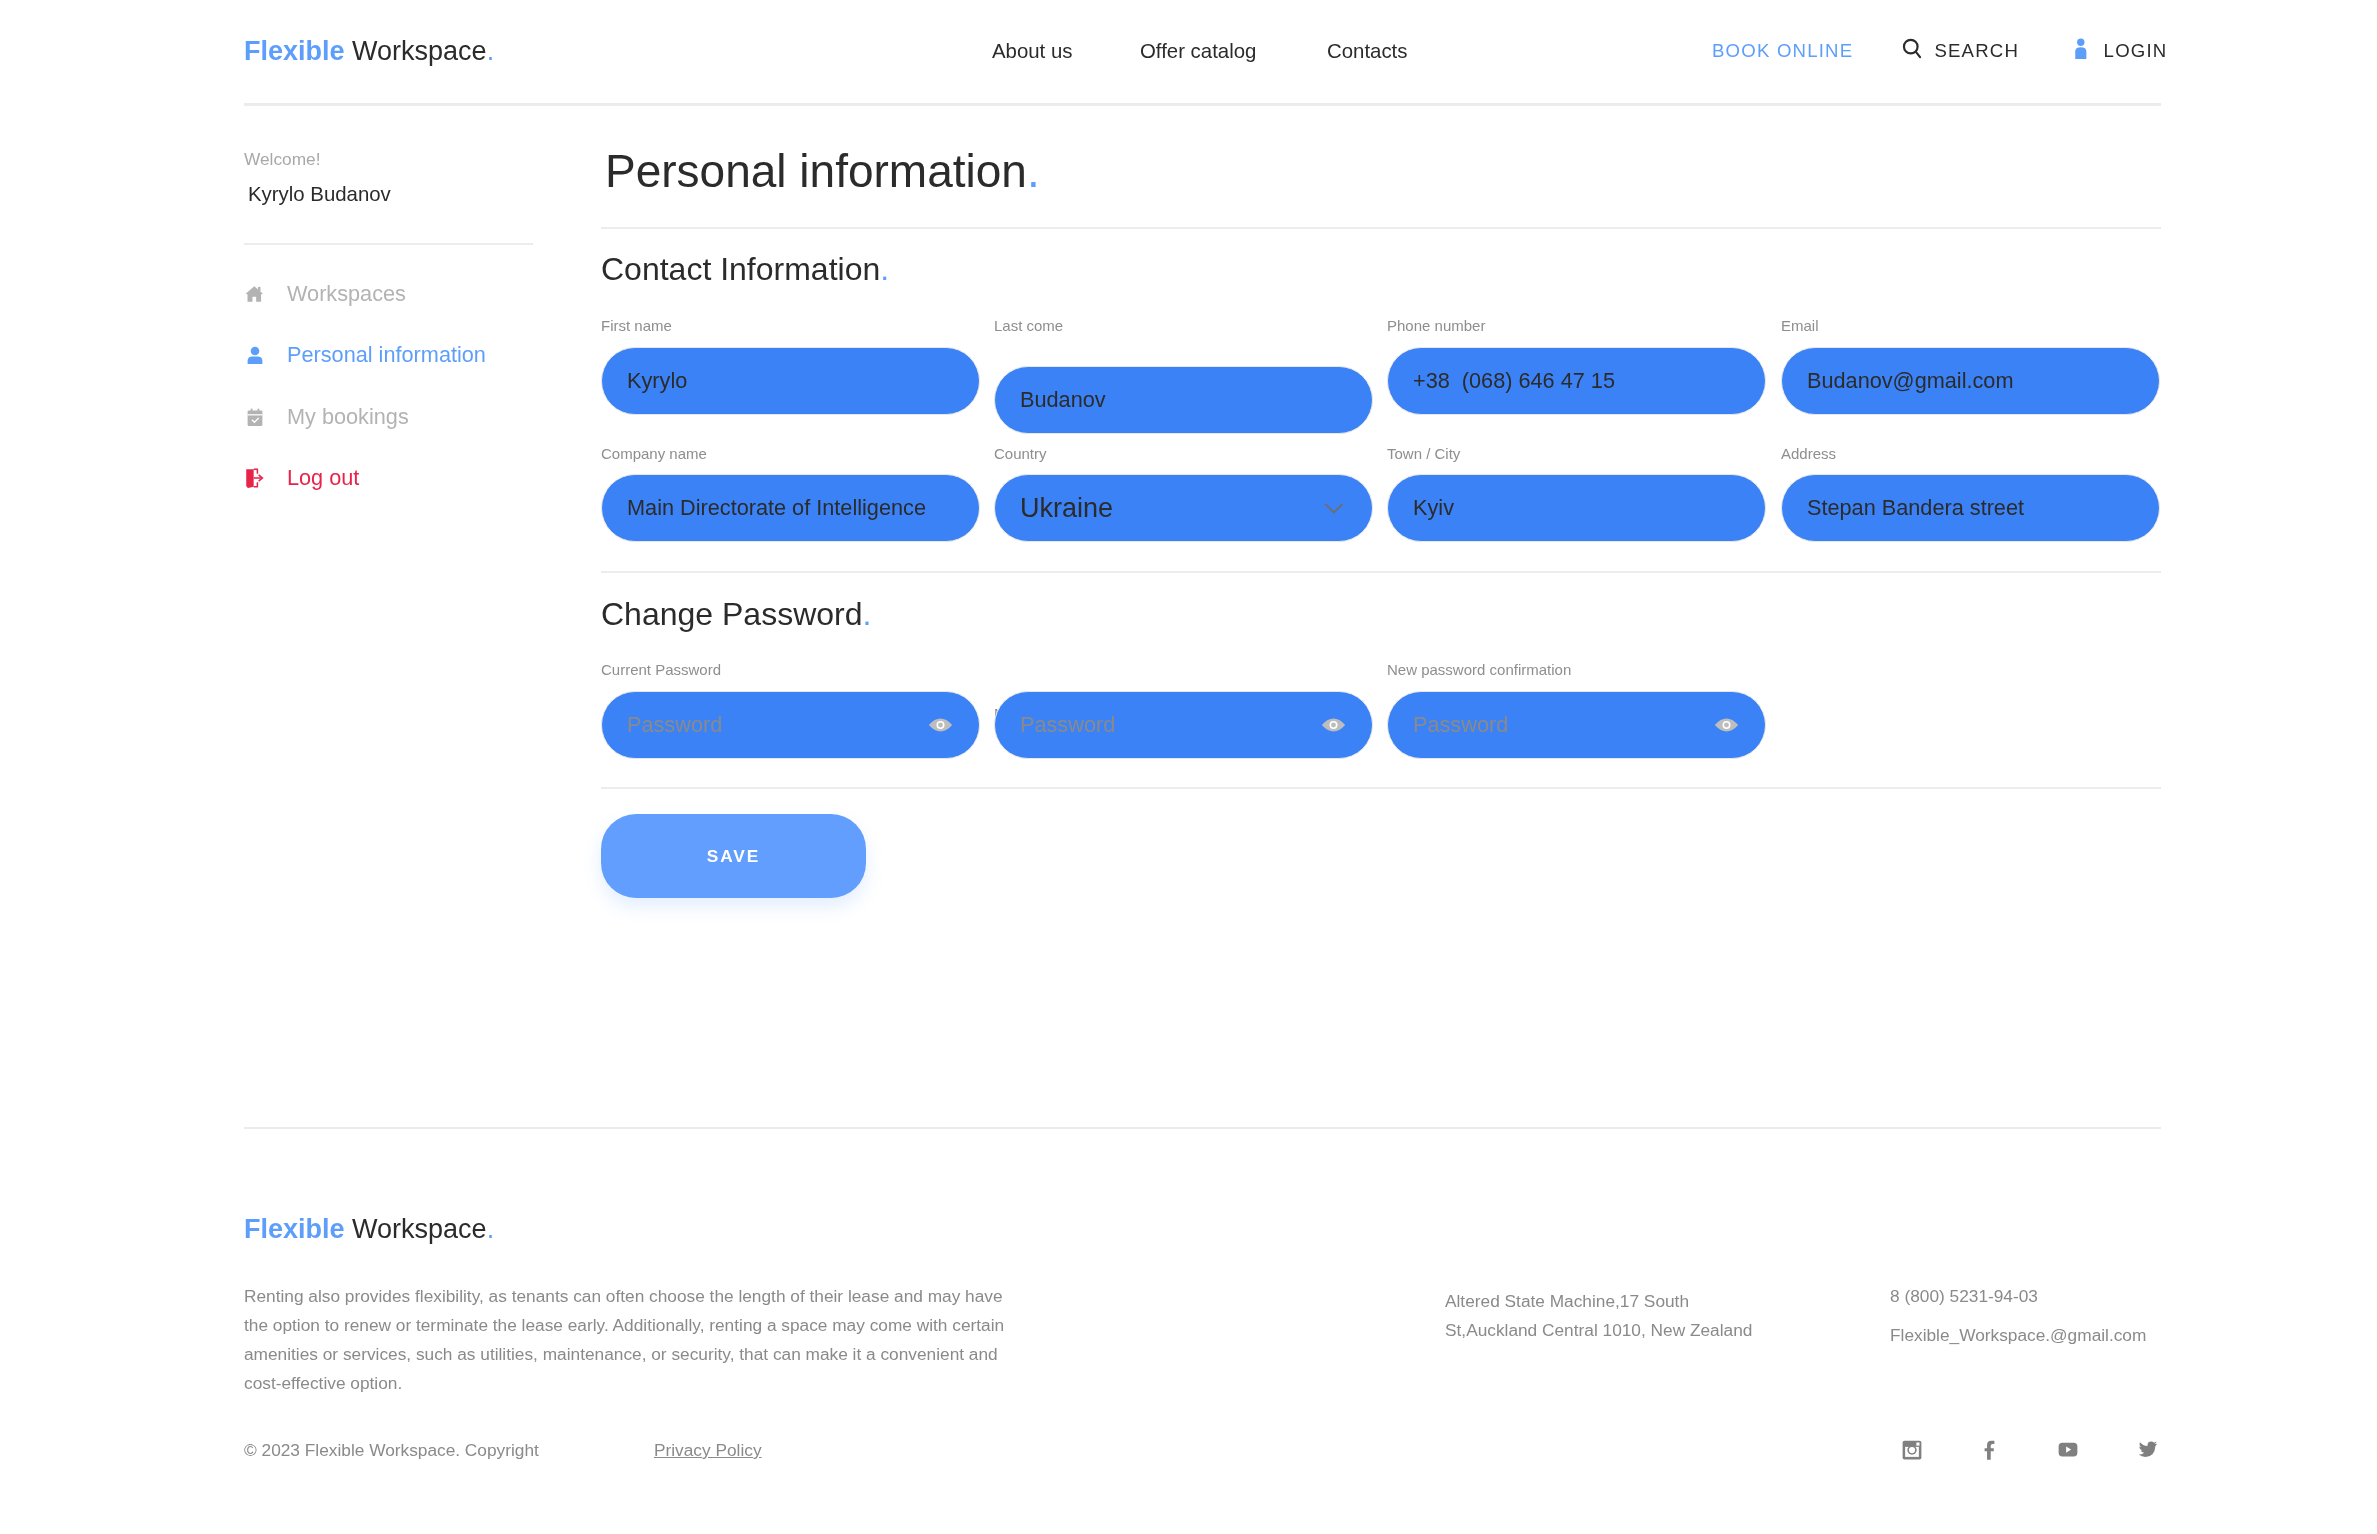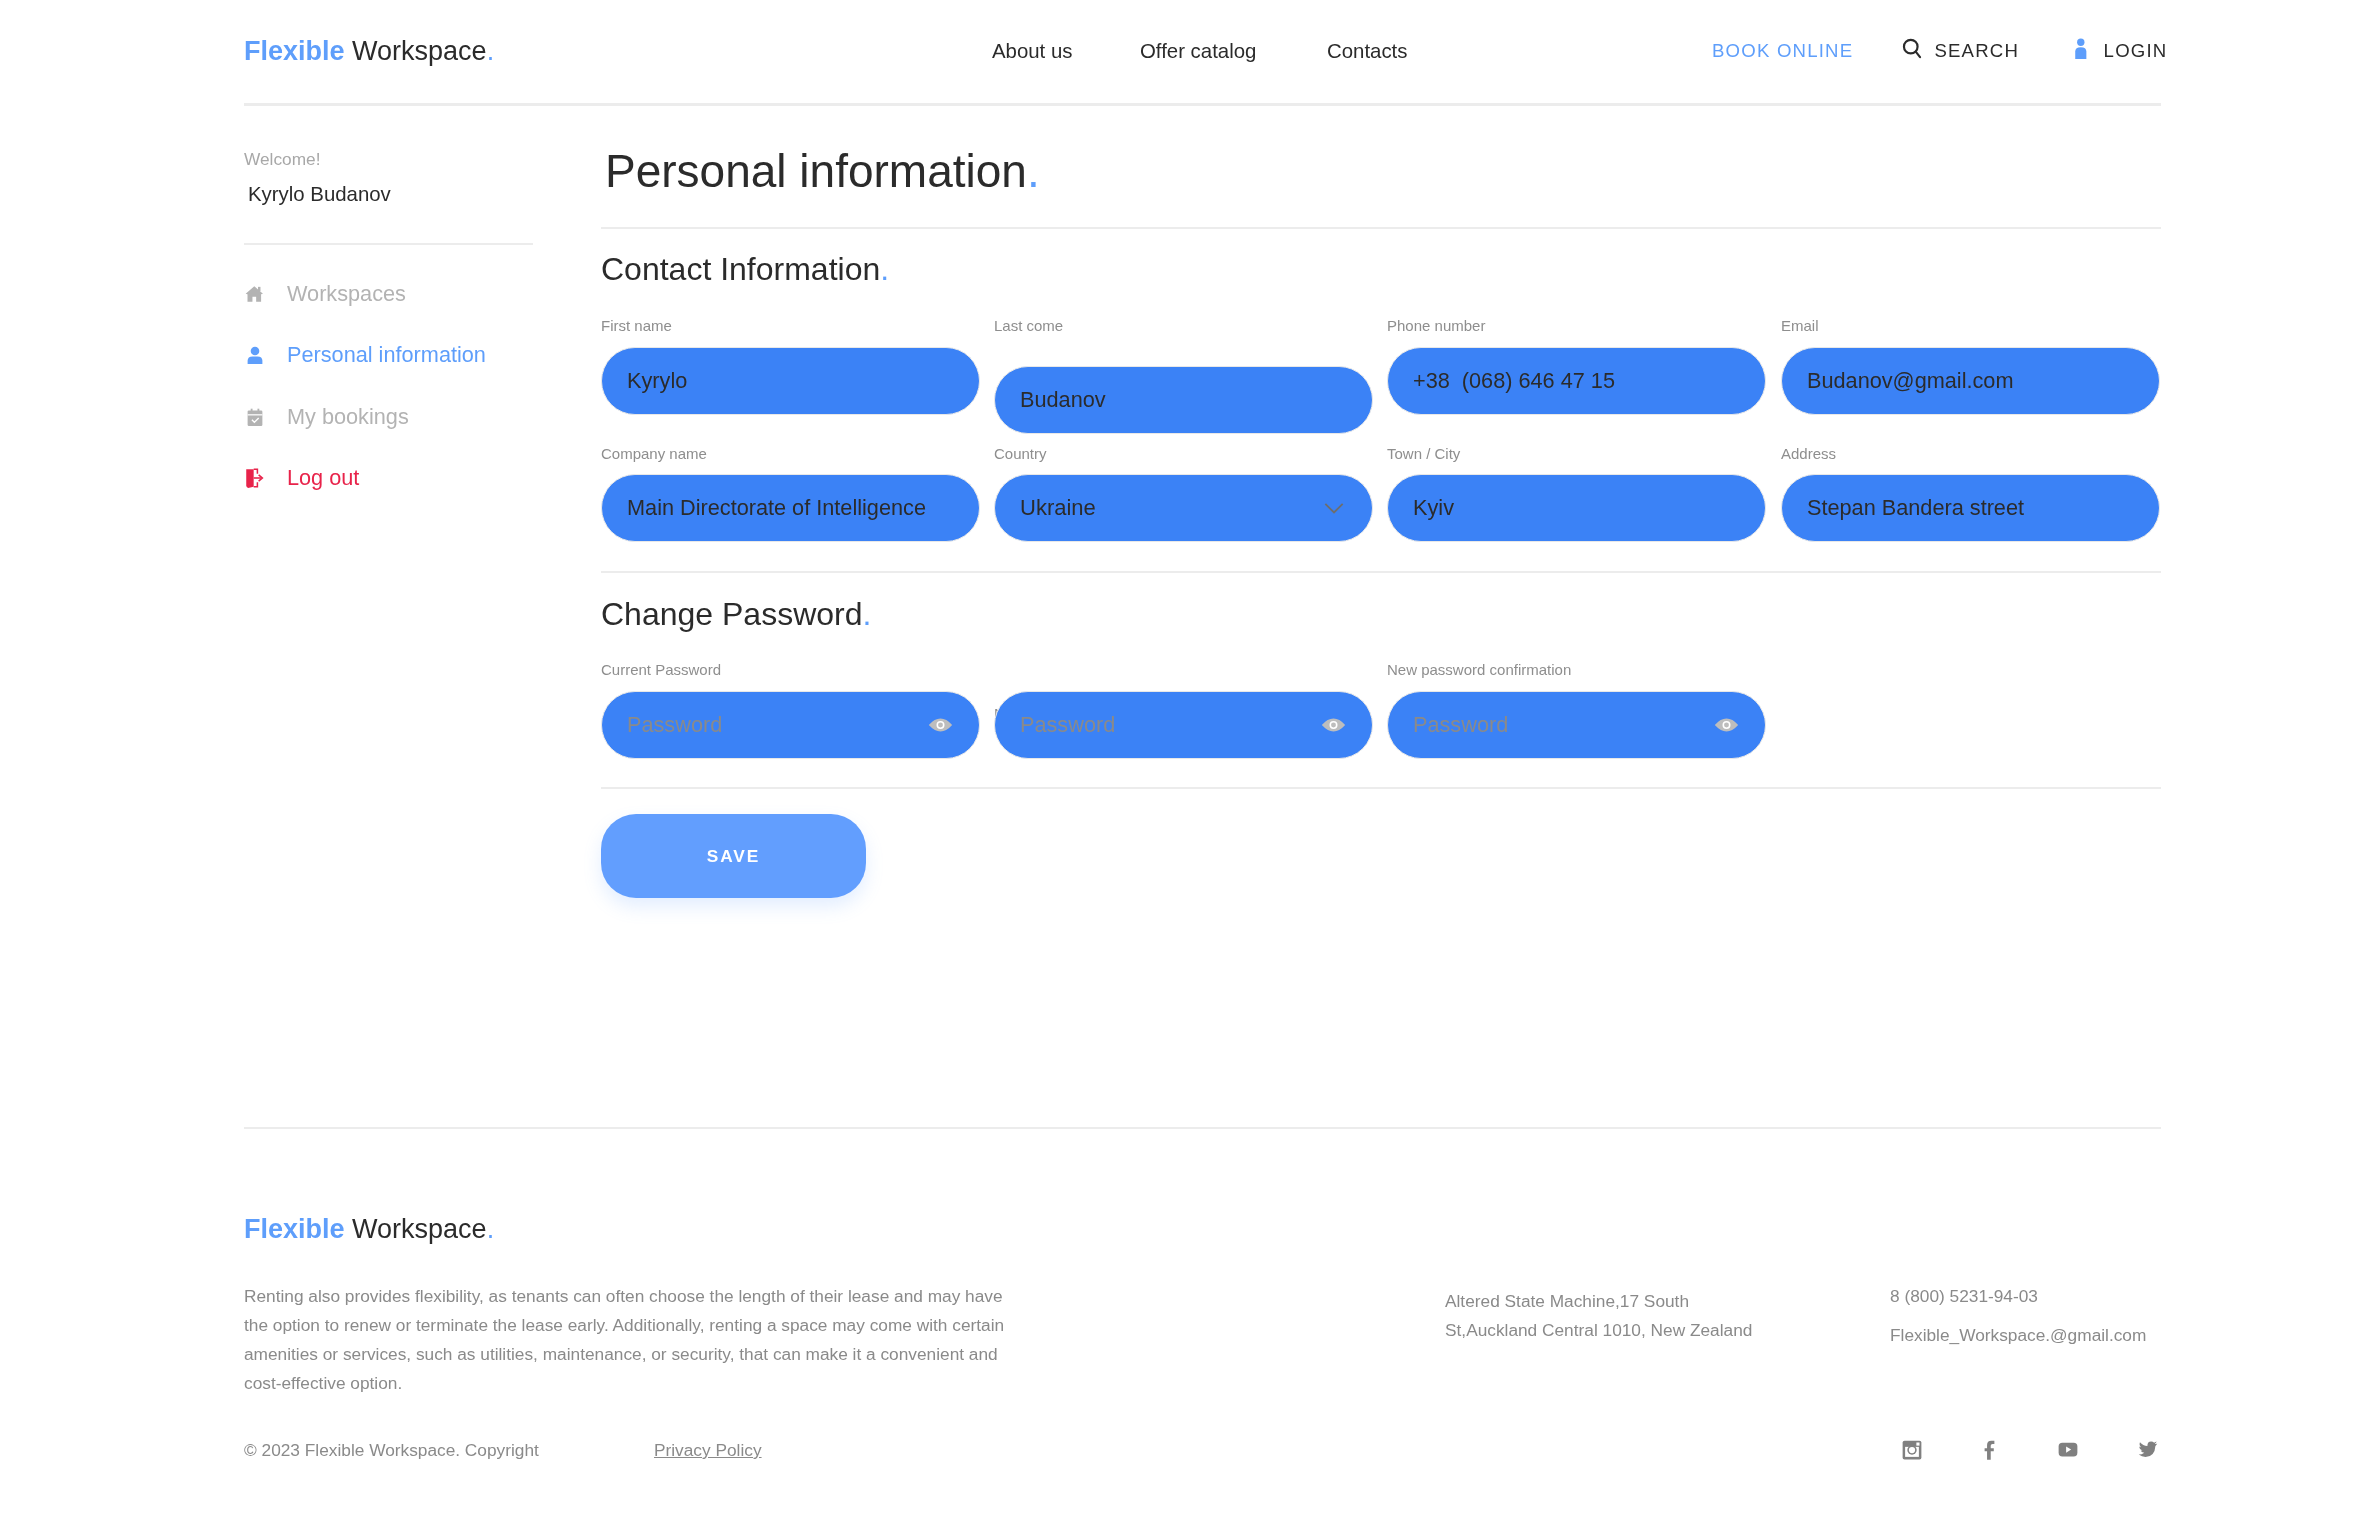--- a/index.html
+++ b/index.html
@@ -27,21 +27,21 @@
 
   
   .h1 { font-size:46px; color:#2b2b2b; font-weight:normal; white-space:nowrap; }
   .h2 { font-size:32px; color:#2b2b2b; font-weight:normal; white-space:nowrap; }
   .lbl { font-size:15px; color:#8e8e8e; white-space:nowrap; }
   .field { position:absolute; width:379px; height:68px; border:1.9px solid #e8e8e8; border-radius:35px;
            box-sizing:border-box; display:flex; align-items:center; padding:8px 25px; background:#3b82f6; }
   .field input { border:none; outline:none; font-size:21.7px; color:#2b2b2b; width:100%; background:transparent;
                  font-family:"Liberation Sans", "DejaVu Sans", sans-serif; padding:0; }
   .field input::placeholder { color:#8a8a8a; }
-  .field .sel-val { font-size:22px; color:#2b2b2b; flex:1; }
+  .field .sel-val { font-size:27px; color:#2b2b2b; flex:1; }
   .field .trail { width:27px; height:27px; display:flex; align-items:center; justify-content:center; flex-shrink:0; }
 
   .save { position:absolute; left:601px; top:814px; width:265px; height:84px; border-radius:35px; border:none;
           background:#629efe; color:#fff; font-size:17.3px; font-weight:bold; letter-spacing:1.9px;
           box-shadow:0 8.7px 18.6px rgba(98,158,254,0.18); cursor:pointer;
           font-family:"Liberation Sans", "DejaVu Sans", sans-serif; }
 
   
   .ftext { font-size:17.3px; color:#8a8a8a; line-height:29px; }
   .plink { font-size:17.3px; color:#8a8a8a; text-decoration:underline; }

